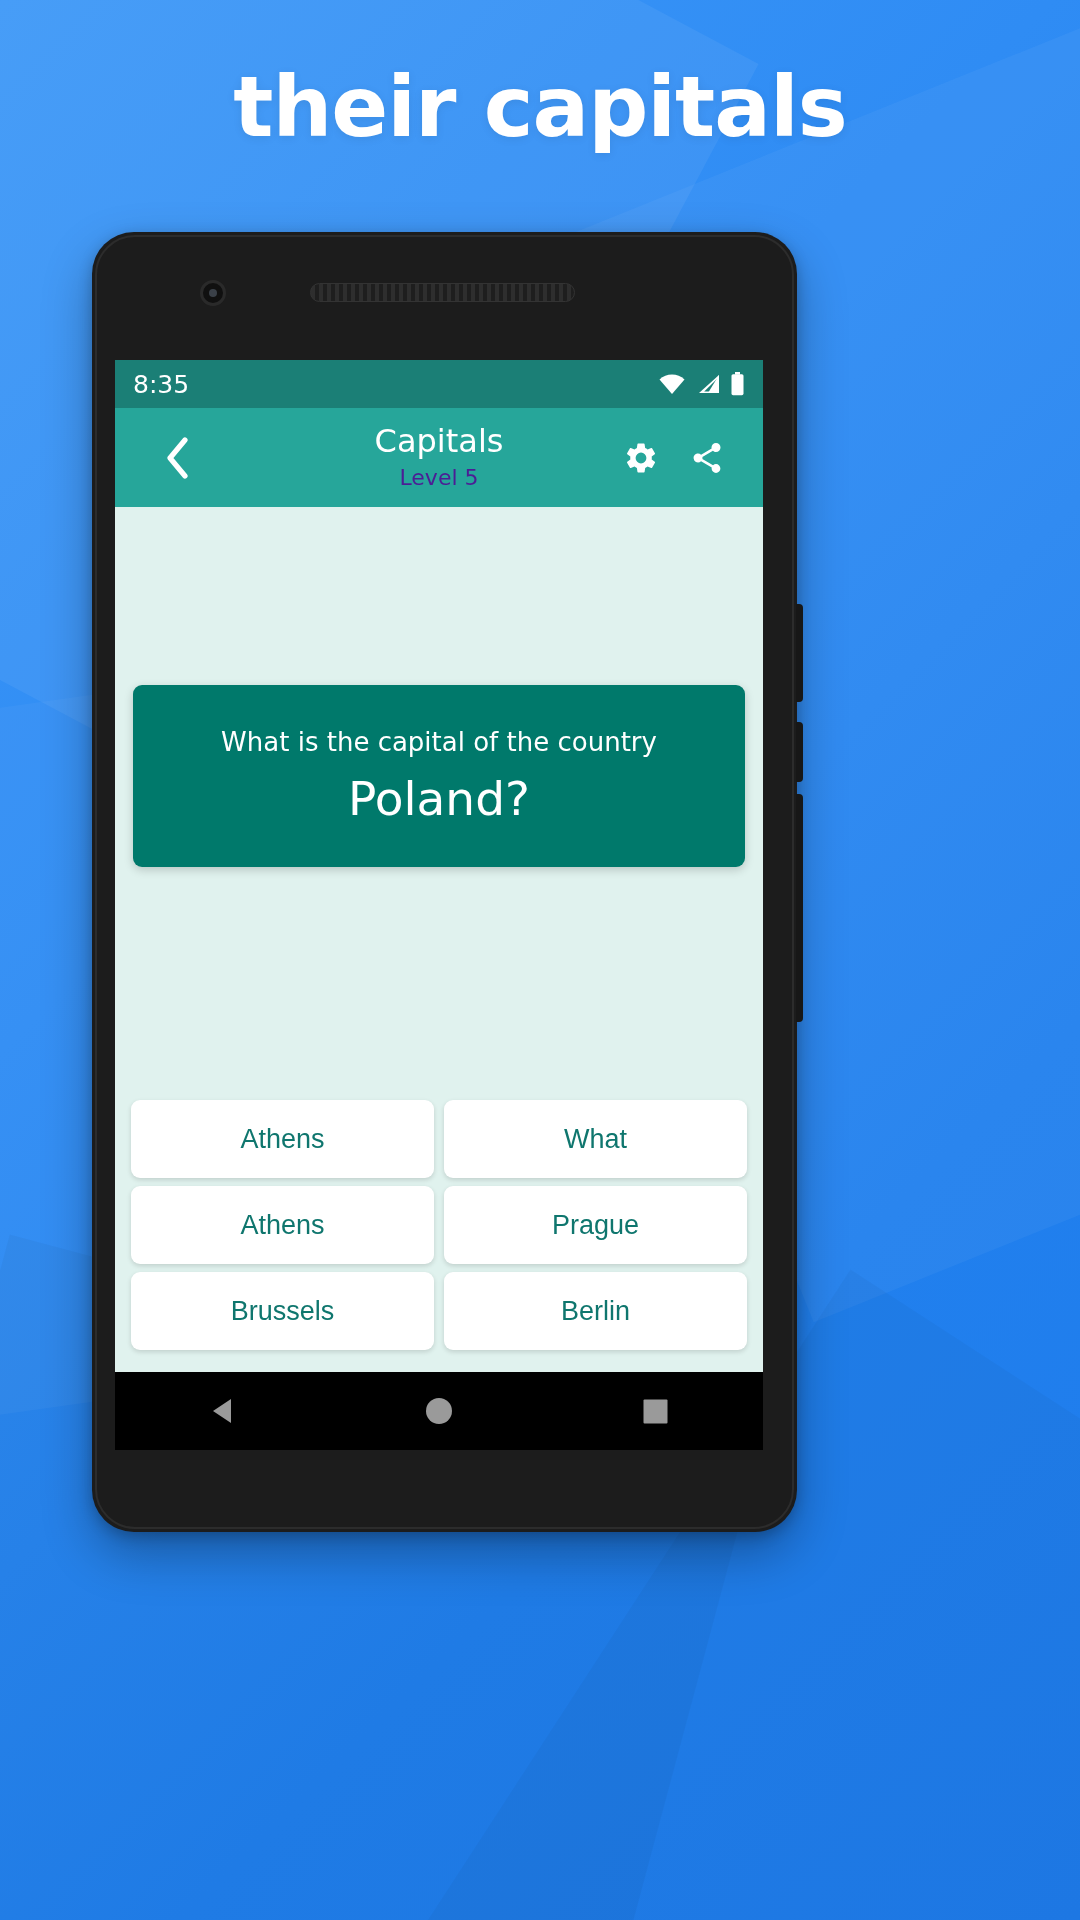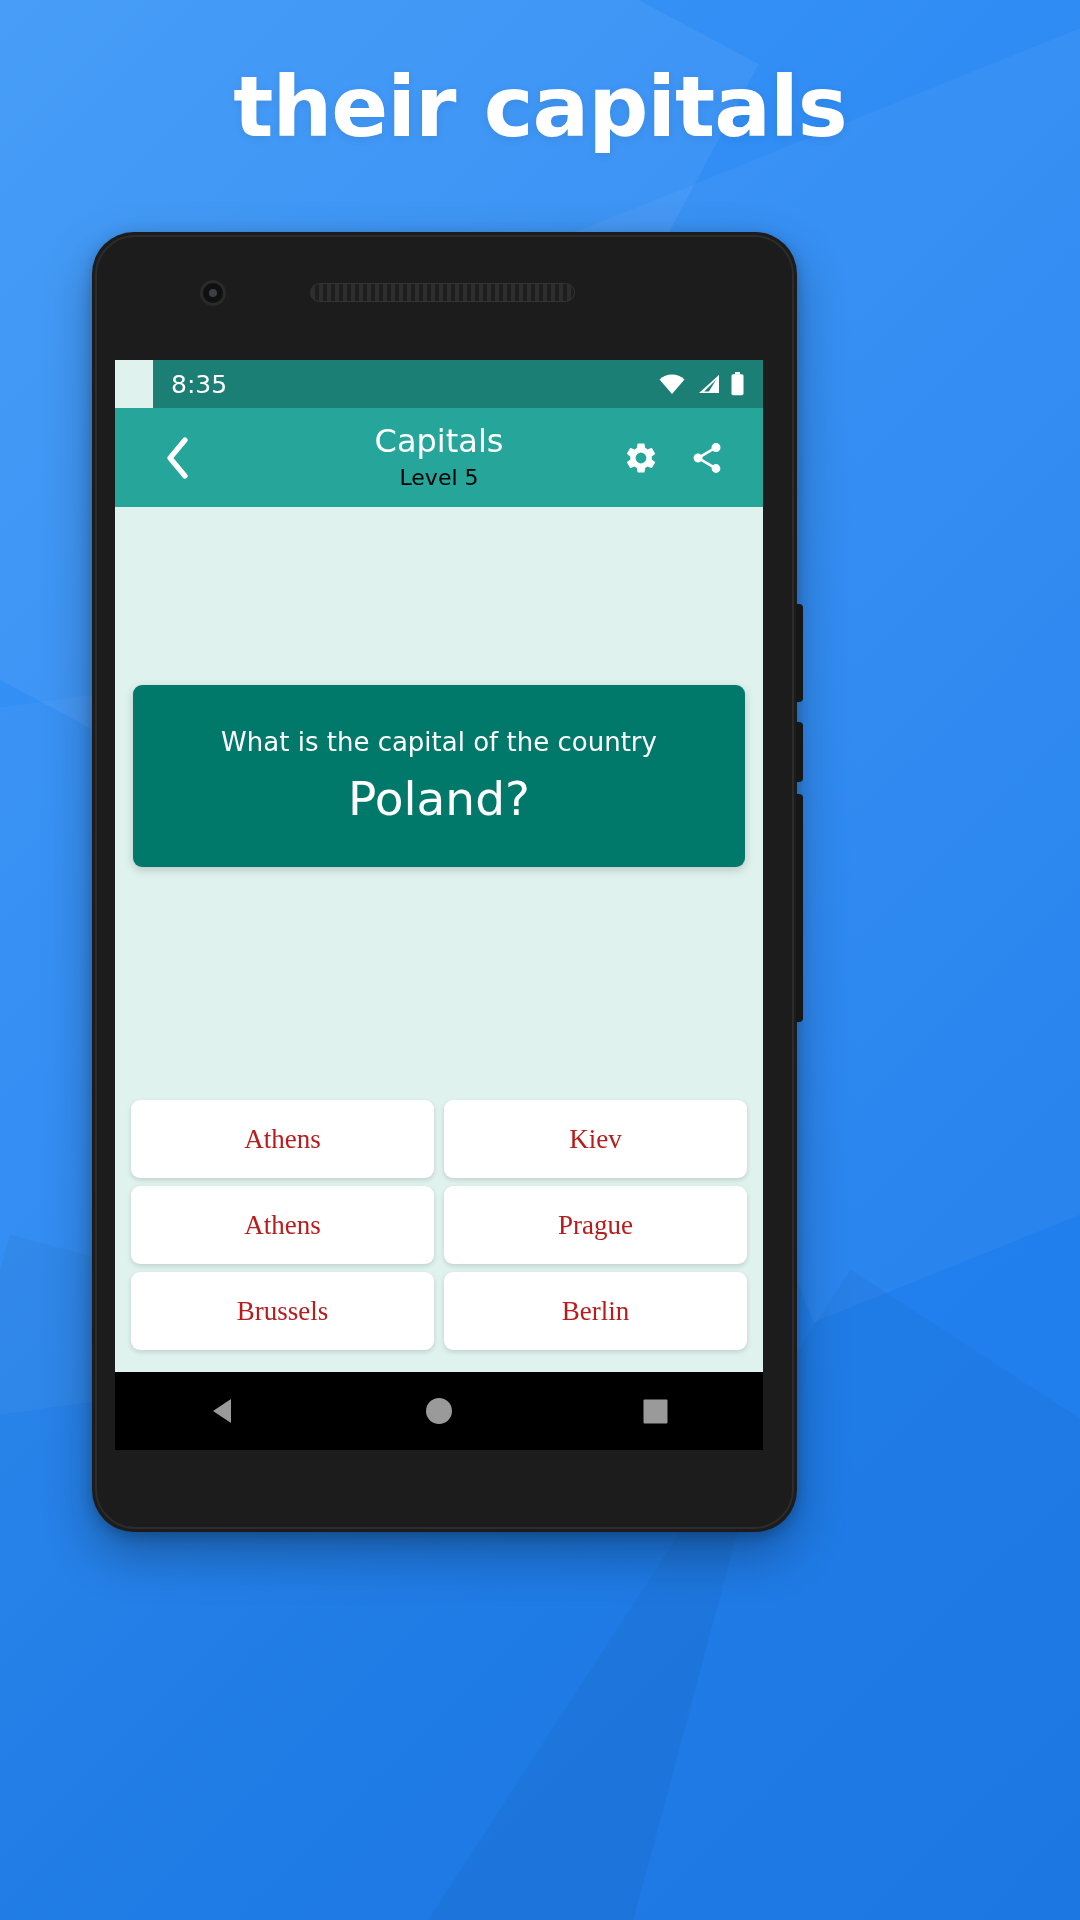--- a/index.html
+++ b/index.html
@@ -82,21 +82,20 @@
     width:648px; height:1090px;
     background:#E0F2EE;
     overflow:hidden;
   }
 
   
   #statusbar {
     height:48px; background:#1B7F76;
     display:flex; align-items:center; justify-content:space-between;
     padding:0 18px;
-    margin-left:38px;
   }
   #clock { color:#FFFFFF; font-size:25px; font-family:"DejaVu Sans", sans-serif; }
   #status-icons { display:flex; align-items:center; gap:9px; }
   .si { display:block; }
 
   
   #appbar {
     height:99px; background:#26A69A;
     display:flex; align-items:center;
     padding:0 38px;
@@ -109,21 +108,21 @@
   #titleblock {
     position:absolute; left:0; right:0; top:0; bottom:0;
     display:flex; flex-direction:column; align-items:center; justify-content:center;
     pointer-events:none;
   }
   #app-title {
     color:#FFFFFF; font-size:32px; line-height:1.05;
     font-family:"DejaVu Sans", sans-serif; font-weight:400;
   }
   #app-subtitle {
-    color:#000000; font-size:22px; margin-top:6px;
+    color:#4c1d95; font-size:22px; margin-top:6px;
     font-family:"DejaVu Sans", sans-serif;
   }
   #appbar-actions {
     margin-left:auto; display:flex; align-items:center; gap:30px; z-index:2;
   }
 
   
   #body-area {
     height:calc(1090px - 48px - 99px - 78px);
     position:relative;
@@ -153,23 +152,23 @@
     left:16px; right:16px; bottom:22px;
     display:grid;
     grid-template-columns:1fr 1fr;
     gap:8px 10px;
   }
   .answer-btn {
     height:78px;
     background:#FFFFFF;
     border-radius:9px;
     display:flex; align-items:center; justify-content:center;
-    color:#b91c1c;
+    color:#0f766e;
     font-size:27px;
-    font-family:Liberation Serif, serif;
+    font-family:Liberation Sans, sans-serif;
     box-shadow:0 2px 5px rgba(0,0,0,0.14);
   }
 
   
   #navbar {
     height:78px; background:#000000;
     display:flex; align-items:center; justify-content:space-around;
   }
   .nav-ico { opacity:0.92; }
 </style>
@@ -246,21 +245,21 @@
 
     <div id="body-area">
 
       <div id="question-card">
         <div id="question-prompt">What is the capital of the country</div>
         <div id="question-subject">Poland?</div>
       </div>
 
       <div id="answers">
         <div class="answer-btn">Athens</div>
-        <div class="answer-btn">Kiev</div>
+        <div class="answer-btn">What</div>
         <div class="answer-btn">Athens</div>
         <div class="answer-btn">Prague</div>
         <div class="answer-btn">Brussels</div>
         <div class="answer-btn">Berlin</div>
       </div>
 
     </div>
 
     <div id="navbar">
       <div style="display:flex;align-items:center;">

